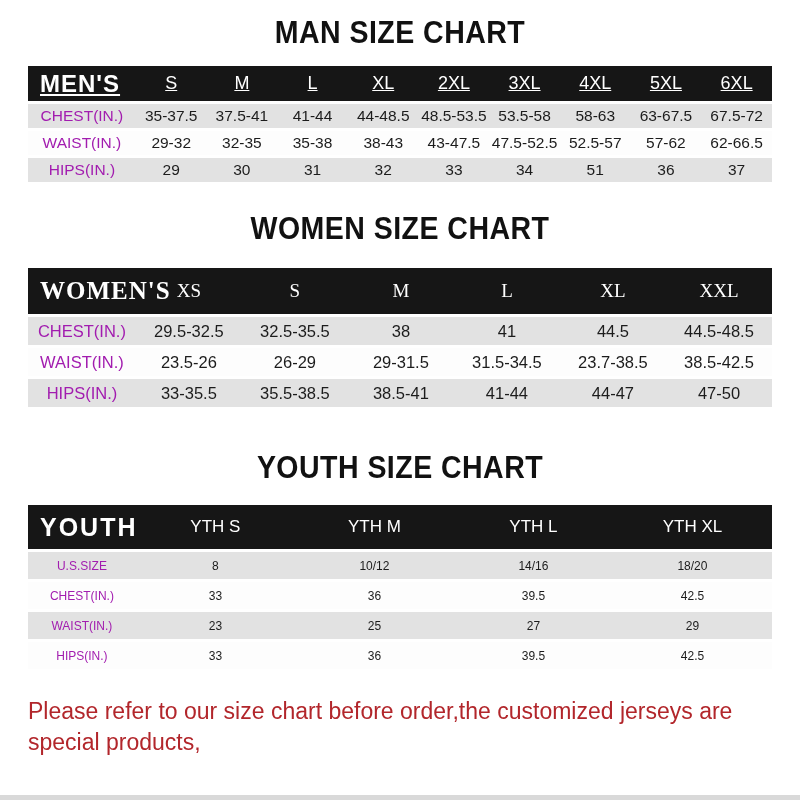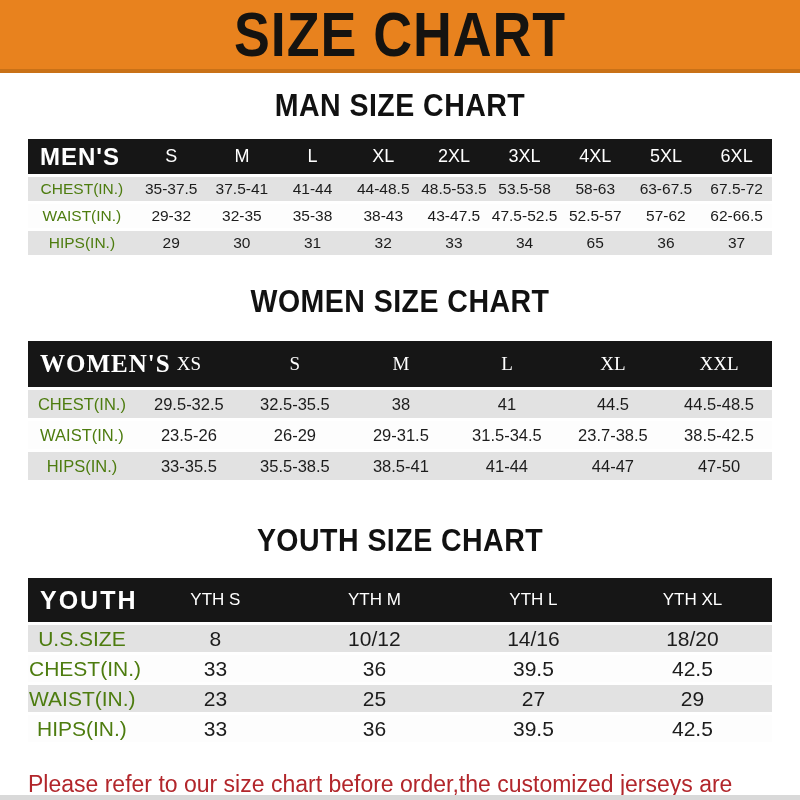--- a/index.html
+++ b/index.html
@@ -61,37 +61,37 @@
     font-weight: normal;
     text-align: center;
     vertical-align: middle;
   }
   .size-table th.corner {
     font-weight: 800;
     text-align: left;
     padding-left: 12px;
     letter-spacing: 1px;
   }
-  .section-1 .size-table th { height: 33px; font-size: 18px; }
+  .section-1 .size-table th { height: 33px; font-size: 18px; text-decoration: underline; }
   .section-1 .size-table th.corner { font-size: 24px; }
   .section-2 .size-table th { height: 44px; font-size: 19px; font-family: Liberation Serif, serif; }
   .section-2 .size-table th.corner { font-size: 25px; }
   .section-3 .size-table th { height: 42px; font-size: 17px; }
   .section-3 .size-table th.corner { font-size: 25px; letter-spacing: 2px; }
 
   .size-table td {
     text-align: center;
     vertical-align: middle;
     color: #1c1c1c;
     white-space: nowrap;
   }
-  .size-table td.row-label { color: #4d7c0f; }
+  .size-table td.row-label { color: #a21caf; }
   .section-1 .size-table td { height: 22px; font-size: 15.5px; }
   .section-2 .size-table td { height: 26px; font-size: 16.5px; }
-  .section-3 .size-table td { height: 25px; font-size: 21px; }
+  .section-3 .size-table td { height: 25px; font-size: 12px; }
 
   tr.row-gray td { background: #E2E2E2; }
   tr.row-white td { background: #FDFDFD; }
 
   
   .disclaimer {
     margin: 24px 0 0 28px;
     width: 744px;
     color: #B2262B;
     font-size: 23px;
@@ -104,23 +104,20 @@
     width: 800px;
     height: 5px;
     background: #D9D9D9;
   }
 </style>
 </head>
 <body>
 
 <div class="page">
 
-  <div class="banner">
-    <div class="banner-title">SIZE CHART</div>
-  </div>
 
   <section class="section-1">
     <h2 class="section-heading">MAN SIZE CHART</h2>
     <table class="size-table">
         <colgroup>
           <col style="width: 14.5%;">
           <col style="width: 9.5%;">
           <col style="width: 9.5%;">
           <col style="width: 9.5%;">
           <col style="width: 9.5%;">
@@ -170,21 +167,21 @@
             <td>62-66.5</td>
           </tr>
           <tr class="row-gray">
             <td class="row-label">HIPS(IN.)</td>
             <td>29</td>
             <td>30</td>
             <td>31</td>
             <td>32</td>
             <td>33</td>
             <td>34</td>
-            <td>65</td>
+            <td>51</td>
             <td>36</td>
             <td>37</td>
           </tr>
         </tbody>
       </table>
   </section>
 
   <section class="section-2">
     <h2 class="section-heading">WOMEN SIZE CHART</h2>
     <table class="size-table">

